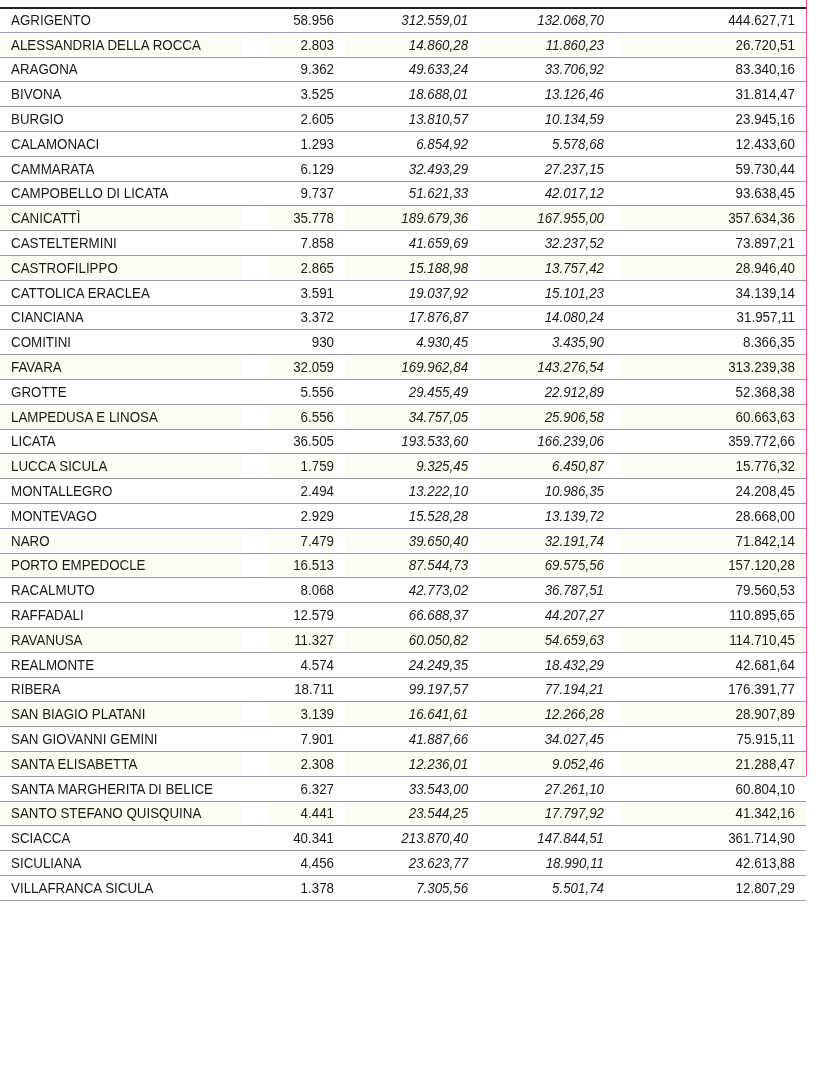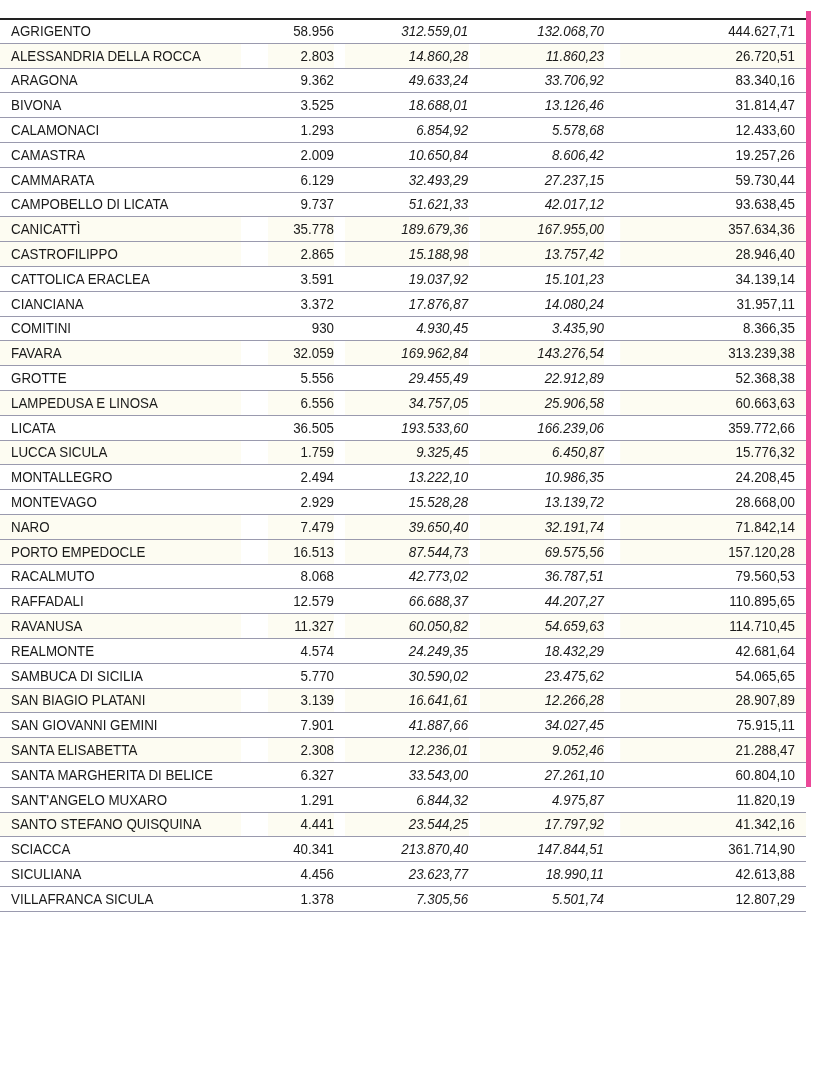--- a/index.html
+++ b/index.html
@@ -11,24 +11,24 @@
       width: 816px;
       height: 1080px;
       overflow: hidden;
       position: relative;
       font-family: "Liberation Sans", "DejaVu Sans", sans-serif;
       color: #1a1a1a;
     }
     .sheet {
       position: absolute;
       left: 0;
-      top: 11px;
+      top: 0;
       width: 806px;
       height: 776px;
-      border-right: 5px solid #ec4899;
+      border-right: 1px solid #ec4899;
     }
     .header-strip {
       position: absolute;
       left: 0;
       top: -8px;
       width: 806px;
       height: 15px;
       border-bottom: 2px solid #222;
       overflow: hidden;
     }
@@ -122,54 +122,61 @@
           <td class="tot">83.340,16</td>
         </tr>
         <tr>
           <td class="name">BIVONA</td>
           <td class="pop">3.525</td>
           <td class="a">18.688,01</td>
           <td class="b">13.126,46</td>
           <td class="tot">31.814,47</td>
         </tr>
         <tr>
+          <td class="name">BURGIO</td>
+          <td class="pop">2.605</td>
+          <td class="a">13.810,57</td>
+          <td class="b">10.134,59</td>
+          <td class="tot">23.945,16</td>
+        </tr>
+        <tr>
           <td class="name">CALAMONACI</td>
           <td class="pop">1.293</td>
           <td class="a">6.854,92</td>
           <td class="b">5.578,68</td>
           <td class="tot">12.433,60</td>
         </tr>
         <tr>
-          <td class="name">CAMASTRA</td>
-          <td class="pop">2.009</td>
-          <td class="a">10.650,84</td>
-          <td class="b">8.606,42</td>
-          <td class="tot">19.257,26</td>
-        </tr>
-        <tr>
           <td class="name">CAMMARATA</td>
           <td class="pop">6.129</td>
           <td class="a">32.493,29</td>
           <td class="b">27.237,15</td>
           <td class="tot">59.730,44</td>
         </tr>
         <tr>
           <td class="name">CAMPOBELLO DI LICATA</td>
           <td class="pop">9.737</td>
           <td class="a">51.621,33</td>
           <td class="b">42.017,12</td>
           <td class="tot">93.638,45</td>
         </tr>
         <tr class="tint">
           <td class="name">CANICATTÌ</td>
           <td class="pop">35.778</td>
           <td class="a">189.679,36</td>
           <td class="b">167.955,00</td>
           <td class="tot">357.634,36</td>
         </tr>
+        <tr>
+          <td class="name">CASTELTERMINI</td>
+          <td class="pop">7.858</td>
+          <td class="a">41.659,69</td>
+          <td class="b">32.237,52</td>
+          <td class="tot">73.897,21</td>
+        </tr>
         <tr class="tint">
           <td class="name">CASTROFILIPPO</td>
           <td class="pop">2.865</td>
           <td class="a">15.188,98</td>
           <td class="b">13.757,42</td>
           <td class="tot">28.946,40</td>
         </tr>
         <tr>
           <td class="name">CATTOLICA ERACLEA</td>
           <td class="pop">3.591</td>
@@ -276,25 +283,25 @@
           <td class="tot">114.710,45</td>
         </tr>
         <tr>
           <td class="name">REALMONTE</td>
           <td class="pop">4.574</td>
           <td class="a">24.249,35</td>
           <td class="b">18.432,29</td>
           <td class="tot">42.681,64</td>
         </tr>
         <tr>
-          <td class="name">SAMBUCA DI SICILIA</td>
-          <td class="pop">5.770</td>
-          <td class="a">30.590,02</td>
-          <td class="b">23.475,62</td>
-          <td class="tot">54.065,65</td>
+          <td class="name">RIBERA</td>
+          <td class="pop">18.711</td>
+          <td class="a">99.197,57</td>
+          <td class="b">77.194,21</td>
+          <td class="tot">176.391,77</td>
         </tr>
         <tr class="tint">
           <td class="name">SAN BIAGIO PLATANI</td>
           <td class="pop">3.139</td>
           <td class="a">16.641,61</td>
           <td class="b">12.266,28</td>
           <td class="tot">28.907,89</td>
         </tr>
         <tr>
           <td class="name">SAN GIOVANNI GEMINI</td>
@@ -310,27 +317,20 @@
           <td class="b">9.052,46</td>
           <td class="tot">21.288,47</td>
         </tr>
         <tr>
           <td class="name">SANTA MARGHERITA DI BELICE</td>
           <td class="pop">6.327</td>
           <td class="a">33.543,00</td>
           <td class="b">27.261,10</td>
           <td class="tot">60.804,10</td>
         </tr>
-        <tr>
-          <td class="name">SANT'ANGELO MUXARO</td>
-          <td class="pop">1.291</td>
-          <td class="a">6.844,32</td>
-          <td class="b">4.975,87</td>
-          <td class="tot">11.820,19</td>
-        </tr>
         <tr class="tint">
           <td class="name">SANTO STEFANO QUISQUINA</td>
           <td class="pop">4.441</td>
           <td class="a">23.544,25</td>
           <td class="b">17.797,92</td>
           <td class="tot">41.342,16</td>
         </tr>
         <tr>
           <td class="name">SCIACCA</td>
           <td class="pop">40.341</td>

